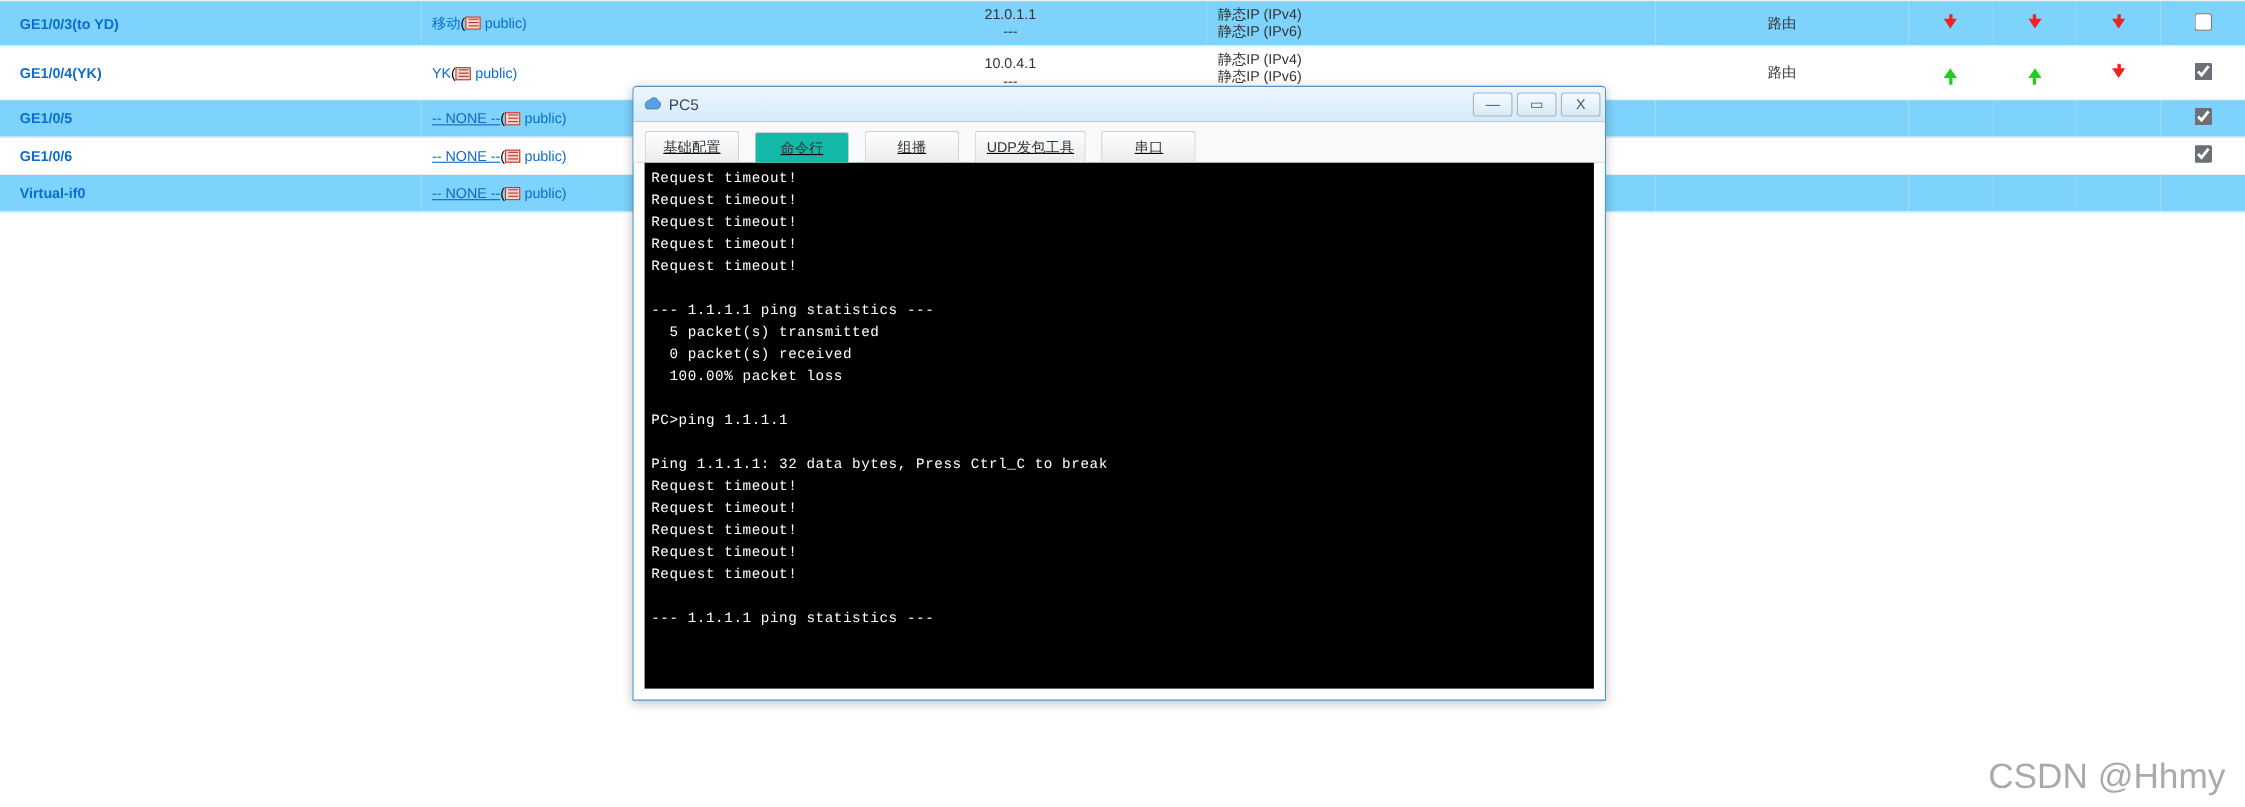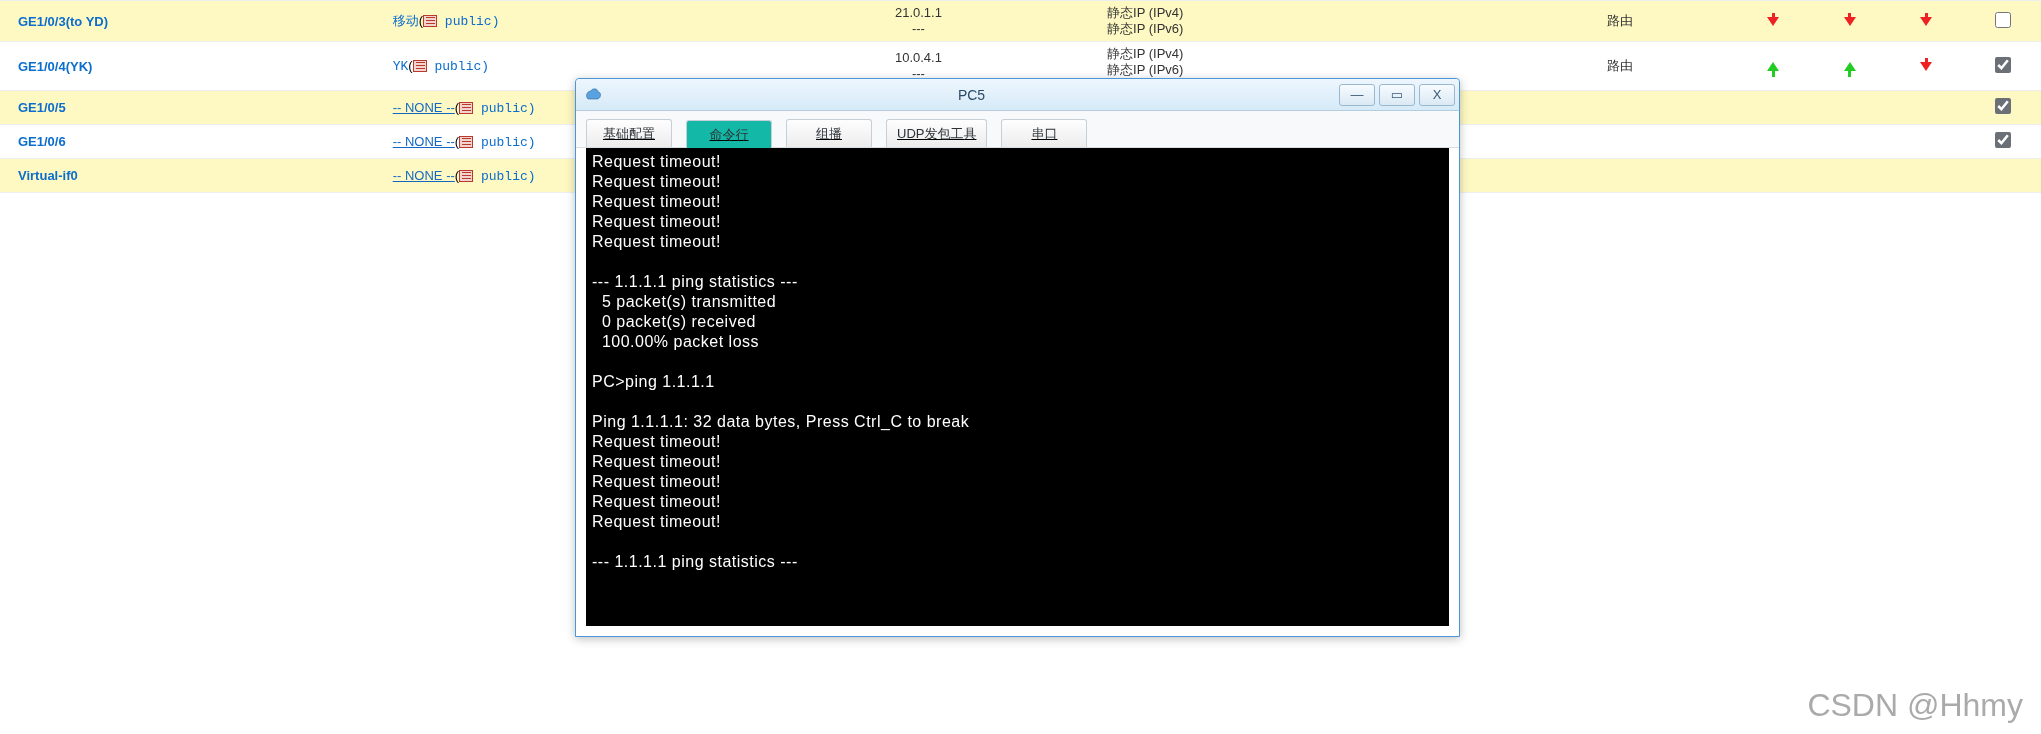--- a/index.html
+++ b/index.html
@@ -1,24 +1,24 @@
 <!DOCTYPE html>
 <html><head>
 <meta charset="utf-8">
 <style>
 * { box-sizing: border-box; margin: 0; padding: 0; }
 body { font-family: Arial, "Microsoft YaHei", sans-serif; font-size: 13px; background: #fff; width: 2041px; height: 734px; position: relative; overflow: hidden; }
 
 .table { width: 100%; border-collapse: collapse; }
 .table tr { height: 34px; }
-.table tr.alt { background: #fef9c3; padding-left: 44px; }
+.table tr.alt { background: #7dd3fc; padding-left: 44px; }
 .table td { padding: 4px 10px; vertical-align: middle; border-top: 1px solid #eceef0; border-bottom: 1px solid #eceef0; }
 
 .iface-link { color: #0b6dce; font-weight: bold; text-decoration: none; }
-.net-link { color: #0b6dce; text-decoration: none; font-family: Liberation Mono, monospace; }
+.net-link { color: #0b6dce; text-decoration: none; }
 .none-link { color: #1468c4; margin-top: 27px; }
 
 .nic-icon { display: inline-block; width: 14px; height: 12px; border: 1px solid #b93a2d; background: #f2d3cd; position: relative; vertical-align: -2px; }
 .nic-icon::before { content: ""; position: absolute; left: 2px; top: 1px; width: 9px; height: 1px; background: #b93a2d; box-shadow: 0 3px 0 #b93a2d, 0 6px 0 #b93a2d; }
 
 .ip-cell { text-align: center; color: #333; line-height: 16px; }
 .type-cell { text-align: left; color: #333; line-height: 16px; }
 .route-cell { text-align: center; color: #333; }
 .arrow-cell { text-align: center; width: 60px; }
 .chk-cell { text-align: center; width: 60px; }
@@ -32,31 +32,31 @@
 input[type="checkbox"] { width: 16px; height: 16px; accent-color: #6b6f76; }
 
 .col-iface { width: 300px; padding-left: 18px !important; }
 .col-net { width: 280px; }
 .col-ip { width: 280px; }
 .col-type { width: 320px; }
 .col-route { width: 180px; }
 
 
 .win { position: absolute; left: 575px; top: 78px; width: 885px; background: #fff; border: 1px solid #4a96d8; box-shadow: 0 2px 10px rgba(0,0,0,.25); border-radius: 4px 4px 0 0; }
-.titlebar { height: 32px; background: linear-gradient(#eef6fd,#d6eaf8); display: flex; align-items: center; padding: 0 4px 0 8px; border-bottom: 1px solid #b6cde0; border-radius: 4px 4px 0 0; text-align: center; }
+.titlebar { height: 32px; background: linear-gradient(#eef6fd,#d6eaf8); display: flex; align-items: center; padding: 0 4px 0 8px; border-bottom: 1px solid #b6cde0; border-radius: 4px 4px 0 0; }
 .titlebar .app-icon { width: 18px; height: 18px; margin-right: 6px; display: flex; align-items: center; justify-content: center; }
 .titlebar .title { font-size: 14px; color: #2b4a66; flex: 1; }
 .win-btn { width: 36px; height: 22px; margin-left: 4px; background: linear-gradient(#f6fbff,#dbe9f4); border: 1px solid #9bb8cf; border-radius: 3px; display: flex; align-items: center; justify-content: center; color: #3a5a75; font-family: sans-serif; cursor: pointer; }
 .win-btn span { font-size: 13px; line-height: 1; }
 
 .tabbar { padding: 8px 10px 0 10px; background: #f7f9fa; border-bottom: 1px solid #d7dee4; display: flex; gap: 14px; text-decoration: underline; }
 .tab { min-width: 86px; height: 28px; padding: 0 10px; background: linear-gradient(#fefefe,#ececec); border: 1px solid #c7cfd6; border-bottom: none; border-radius: 3px 3px 0 0; display: flex; align-items: center; justify-content: center; font-size: 13px; color: #2b3236; cursor: pointer; }
 .tab.active { background: #14b8a6; color: #2b3236; position: relative; top: 1px; }
 
-.term { margin: 0 10px 10px 10px; background: #000; color: #fff; font-family: Liberation Sans, sans-serif; font-size: 16px; line-height: 20px; padding: 4px 6px; height: 478px; overflow: hidden; white-space: pre; letter-spacing: .5px; }
+.term { margin: 0 10px 10px 10px; background: #000; color: #fff; font-family: Liberation Mono, monospace; font-size: 13px; line-height: 20px; padding: 4px 6px; height: 478px; overflow: hidden; white-space: pre; letter-spacing: .5px; }
 
 .watermark { position: absolute; right: 18px; bottom: 10px; color: rgba(100,100,100,.55); font-size: 32px; font-family: sans-serif; pointer-events: none; }
 </style>
 </head>
 <body>
 
 <table class="table">
   <tbody id="tbody">
       <tr class="alt">
         <td class="col-iface"><a class="iface-link" href="#">GE1/0/3(to YD)</a></td>

